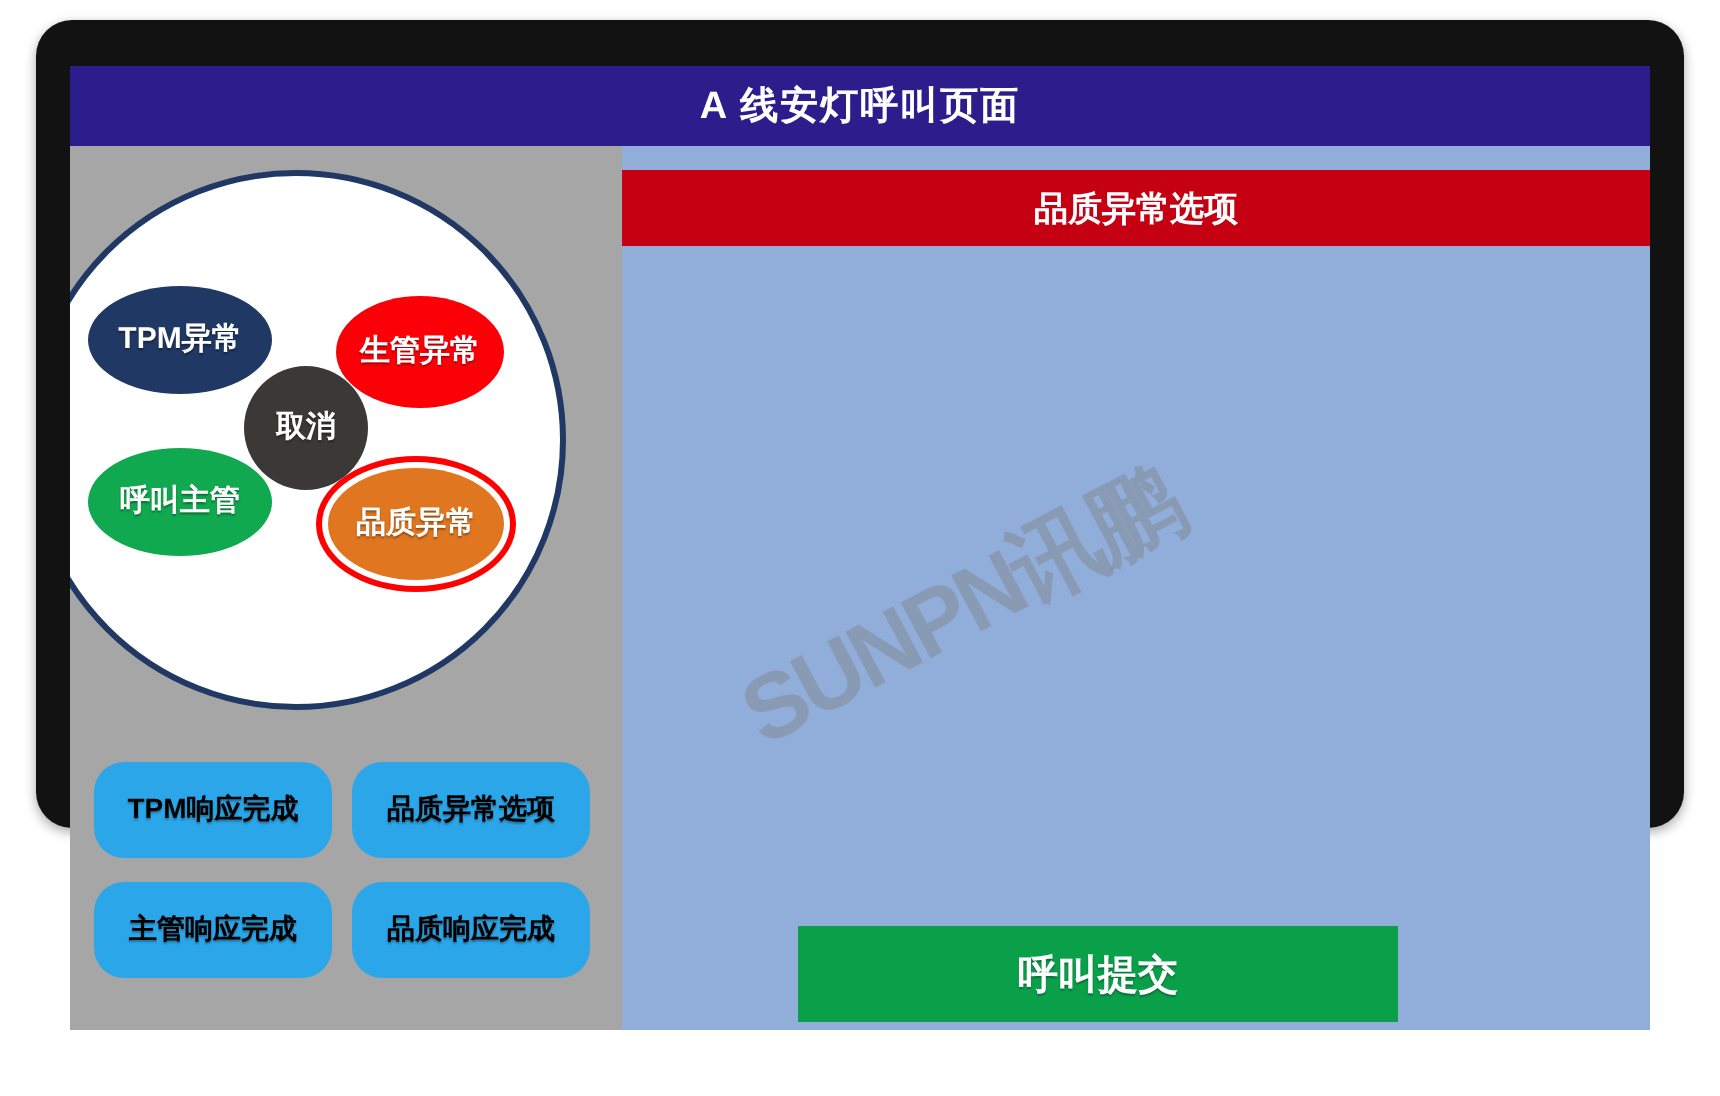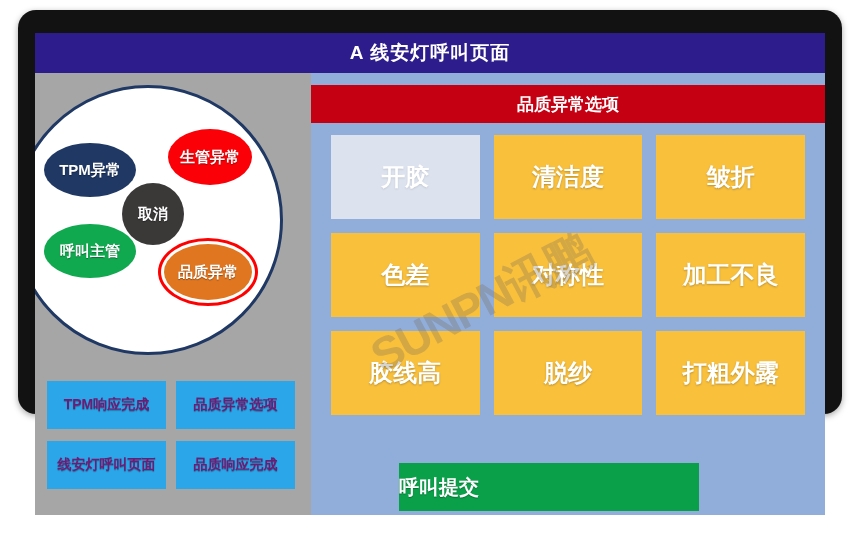--- a/index.html
+++ b/index.html
@@ -84,63 +84,64 @@
     text-shadow: 0 1px 1px rgba(0,0,0,0.35);
   }
   .bubble span { display: block; }
 
   #bubble-tpm {
     left: 28px; top: 55px;
     width: 92px; height: 54px;
     background: #1f3864;
   }
   #bubble-prod {
-    left: 152px; top: 41px;
+    left: 152px; top: 60px;
     width: 84px; height: 56px;
     background: #fb0007;
   }
   #bubble-cancel {
     left: 106px; top: 95px;
     width: 62px; height: 62px;
     background: #3b3838;
     z-index: 3;
   }
   #bubble-call {
     left: 28px; top: 136px;
     width: 92px; height: 54px;
     background: #10a94f;
   }
   #bubble-quality {
-    left: 148px; top: 156px;
+    left: 148px; top: 146px;
     width: 88px; height: 56px;
     background: #e0761f;
     box-shadow: 0 0 0 3px #ffffff, 0 0 0 6px #ff0000;
     z-index: 2;
   }
 
   #response-grid {
     position: absolute;
     left: 12px;
     top: 308px;
     width: 248px;
     display: grid;
     grid-template-columns: 1fr 1fr;
     gap: 12px 10px;
   }
   .response-btn {
     height: 48px;
     background: #2ba6e8;
-    color: #701a75;
+    color: #000000;
     display: flex;
     align-items: center;
     justify-content: center;
     font-size: 14px;
     font-weight: bold;
     text-shadow: 0 1px 1px rgba(0,0,0,0.3);
     cursor: pointer;
+    border-radius: 15px;
   }
 
   
   #right-panel {
     position: absolute;
     left: 276px; top: 40px;
     width: 514px;
     height: 442px;
     background: #91aedb;
   }
@@ -189,21 +190,21 @@
   #submit-button {
     position: absolute;
     left: 88px;
     top: 390px;
     width: 300px;
     height: 48px;
     background: #0aa04a;
     color: #ffffff;
     display: flex;
     align-items: center;
-    justify-content: flex-start;
+    justify-content: center;
     font-size: 20px;
     font-weight: bold;
     text-shadow: 0 1px 1px rgba(0,0,0,0.3);
     cursor: pointer;
   }
 
   
   #watermark {
     position: absolute;
     left: 50px;
@@ -255,43 +256,32 @@
         <div class="bubble" id="bubble-quality">
           <span>品质</span>
           <span>异常</span>
         </div>
 
       </div>
 
       <div id="response-grid">
         <div class="response-btn">TPM响应完成</div>
         <div class="response-btn">品质异常选项</div>
-        <div class="response-btn">线安灯呼叫页面</div>
+        <div class="response-btn">主管响应完成</div>
         <div class="response-btn">品质响应完成</div>
       </div>
 
     </div>
 
     <div id="right-panel">
 
       <div id="section-header">
         <span>品质异常选项</span>
       </div>
 
-      <div id="option-grid">
-        <div class="option-btn inactive">开胶</div>
-        <div class="option-btn">清洁度</div>
-        <div class="option-btn">皱折</div>
-        <div class="option-btn">色差</div>
-        <div class="option-btn">对称性</div>
-        <div class="option-btn">加工不良</div>
-        <div class="option-btn">胶线高</div>
-        <div class="option-btn">脱纱</div>
-        <div class="option-btn">打粗外露</div>
-      </div>
 
       <div id="submit-button">
         <span>呼叫提交</span>
       </div>
 
       <div id="watermark">SUNPN讯鹏</div>
 
     </div>
 
   </div>

